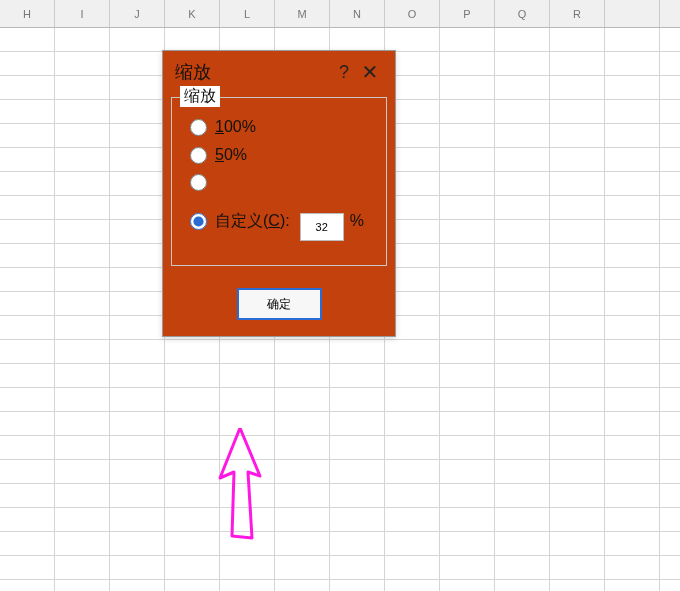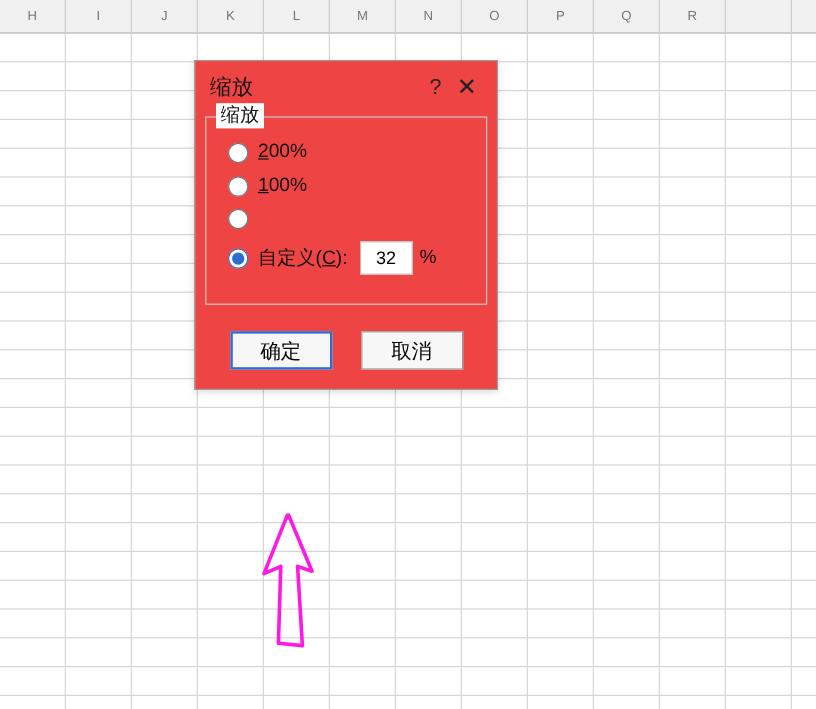--- a/index.html
+++ b/index.html
@@ -9,36 +9,36 @@
 
   
   .sheet { position:absolute; left:0; top:0; width:100%; height:100%; }
   .colheaders { display:flex; height:28px; border-bottom:1px solid #b8b8b8; background:#f0f0f0; }
   .colhdr { flex:0 0 55px; border-right:1px solid #ccc; text-align:center; font-size:11px; color:#777; line-height:28px; }
   .gridrows { display:flex; flex-direction:column; }
   .row { display:flex; height:24px; }
   .cell { flex:0 0 55px; border-right:1px solid #d5d5d5; border-bottom:1px solid #d5d5d5; }
 
   
-  .dialog { position:absolute; left:162px; top:50px; width:253px; background:#ef4444; border:1px solid #999; box-shadow:0 2px 6px rgba(0,0,0,.15); z-index:10; }
+  .dialog { position:absolute; left:162px; top:50px; width:234px; background:#c2410c; border:1px solid #999; box-shadow:0 2px 6px rgba(0,0,0,.15); z-index:10; }
   .dlg-titlebar { display:flex; align-items:center; height:42px; padding:0 12px; }
   .dlg-title { flex:1; font-size:18px; }
   .dlg-help, .dlg-close { width:26px; text-align:center; font-size:18px; cursor:pointer; color:#222; }
   .dlg-close { font-size:20px; }
 
   .groupbox { border:1px solid #c8c8c8; margin:4px 8px 12px 8px; padding:12px 10px 14px 10px; position:relative; }
   .groupbox-legend { position:absolute; top:-12px; left:8px; background:#fff; padding:0 4px; font-size:16px; }
 
   .radio-line { display:flex; align-items:center; margin:8px 0 10px 8px; font-size:16px; }
   .radio-line input[type=radio] { width:17px; height:17px; margin:0 8px 0 0; accent-color:#2b6cd4; }
-  .radio-line .num-input { width:44px; height:28px; border:1px solid #bbb; margin:0 6px 0 10px; text-align:center; font-size:15px; }
+  .radio-line .num-input { width:44px; height:28px; border:1px solid #bbb; margin:12px 6px 0 10px; text-align:center; font-size:11px; }
   .ul { text-decoration:underline; }
 
   .dlg-buttons { display:flex; gap:24px; justify-content:center; padding:10px 0 16px 0; }
-  .btn { width:85px; height:32px; border:1px solid #999; background:#f7f7f7; font-size:17px; cursor:pointer; }
+  .btn { width:85px; height:32px; border:1px solid #999; background:#f7f7f7; font-size:12px; cursor:pointer; }
   .btn.primary { border:2px solid #2b6cd4; }
 
   
   .arrow { position:absolute; left:210px; top:428px; z-index:20; pointer-events:none; }
 </style>
 </head>
 <body>
 
 <div class="stage">
 
@@ -426,38 +426,37 @@
     <div class="dlg-titlebar">
       <span class="dlg-title">缩放</span>
       <span class="dlg-help">?</span>
       <span class="dlg-close">✕</span>
     </div>
     <div class="groupbox">
       <span class="groupbox-legend">缩放</span>
 
       <label class="radio-line">
         <input type="radio" name="zoom" style="">
-        <span><span class="ul">2</span><span>00%</span></span>
+        <span><span class="ul">1</span><span>00%</span></span>
       </label>
       <label class="radio-line">
         <input type="radio" name="zoom" style="">
-        <span><span class="ul">1</span><span>00%</span></span>
+        <span><span class="ul">5</span><span>0%</span></span>
       </label>
       <label class="radio-line">
         <input type="radio" name="zoom" style="">
       </label>
       <label class="radio-line">
         <input type="radio" name="zoom" checked="" style="">
         <span><span>自定义(</span><span class="ul">C</span><span>):</span></span>
         <input type="text" class="num-input" value="32" style="">
         <span>%</span>
       </label>
     </div>
     <div class="dlg-buttons">
       <button class="btn primary">确定</button>
-      <button class="btn">取消</button>
     </div>
   </div>
 
   <svg class="arrow" width="60" height="120">
     <path d="M30 0 L50 48 L38 44 L42 110 L22 108 L24 44 L10 50 Z" fill="none" stroke="#ff18e3" stroke-width="3" stroke-linejoin="round"></path>
   </svg>
 </div>
 
 </body></html>

